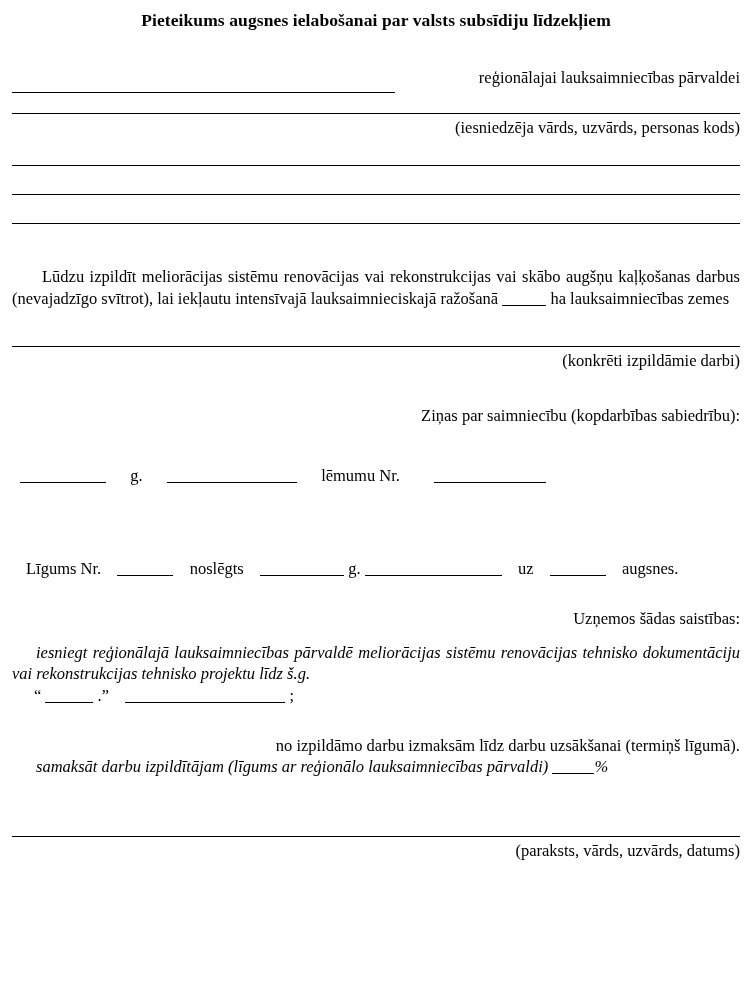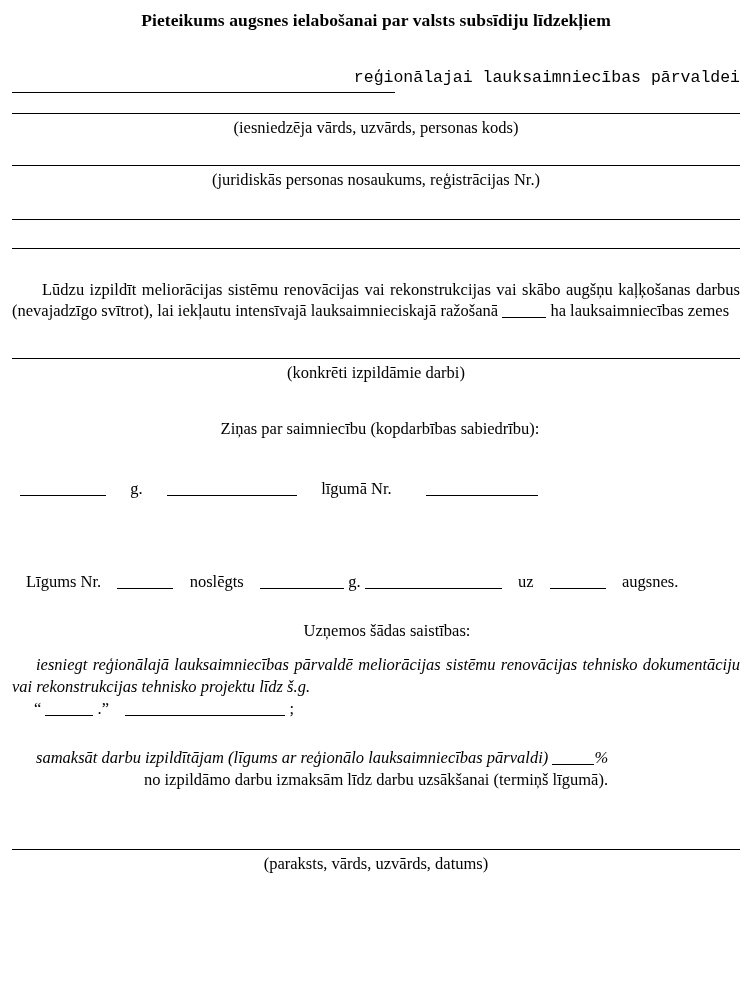--- a/index.html
+++ b/index.html
@@ -47,53 +47,53 @@
   }
   .rule-partial {
     border: 0;
     border-top: 1.6px solid #000;
     margin: 0;
     height: 0;
   }
 
   
   .caption {
-    text-align: center;
+    text-align: right;
     font-size: 16.5px;
     line-height: 1.25;
     padding-top: 4px;
   }
 
   
   .addressee {
     text-align: right;
     font-size: 16.5px;
     line-height: 1.3;
     padding-top: 18px;
     padding-bottom: 4px;
-    font-family: Liberation Mono, monospace;
   }
 
   
   .para {
     font-size: 16.5px;
     line-height: 1.32;
     text-align: justify;
     text-justify: inter-word;
     margin: 0;
   }
   .para.indent {
     text-indent: 30px;
+    margin-top: 12px;
   }
   .para.indent-sm {
     text-indent: 24px;
     font-style: italic;
   }
   .para.plain {
-    text-align: center;
+    text-align: right;
   }
 
   
   .blank {
     display: inline-block;
     border-bottom: 1.5px solid #000;
     height: 0.95em;
     vertical-align: -2px;
   }
   .b-ha      { width: 44px; }
@@ -154,21 +154,20 @@
     </div>
 
     <div class="gap-20"></div>
 
     <hr class="rule">
     <div class="caption">(iesniedzēja vārds, uzvārds, personas kods)</div>
 
     <div class="gap-26"></div>
 
     <hr class="rule">
-    <div class="caption">(juridiskās personas nosaukums, reģistrācijas Nr.)</div>
 
     <div class="gap-28"></div>
 
     <hr class="rule">
 
     <div class="gap-28"></div>
 
     <hr class="rule">
 
     <div class="gap-30"></div>
@@ -193,21 +192,21 @@
 
     <div class="gap-30"></div>
 
     <div class="row pad-l-8">
       <span class="blank b-year"></span>
       <span class="sp-m"></span>
       <span>g.</span>
       <span class="sp-m"></span>
       <span class="blank b-lemums1"></span>
       <span class="sp-m"></span>
-      <span>līgumā Nr.</span>
+      <span>lēmumu Nr.</span>
       <span class="sp-l"></span>
       <span class="blank b-lemums2"></span>
     </div>
 
     <div class="gap-36"></div>
 
 
     <div class="gap-36"></div>
 
     <div class="row pad-l-14">
@@ -244,25 +243,25 @@
       <span class="sp-s"></span>
       <span class="blank b-month"></span>
       <span>;</span>
     </div>
 
     <div class="gap-14"></div>
 
 
     <div class="gap-14"></div>
 
+    <div class="para plain">no izpildāmo darbu izmaksām līdz darbu uzsākšanai (termiņš līgumā).</div>
     <div class="para indent-sm">
       <span>samaksāt darbu izpildītājam (līgums ar reģionālo lauksaimniecības pārvaldi)</span>
       <span class="blank b-pct"></span><span>%</span>
     </div>
-    <div class="para plain">no izpildāmo darbu izmaksām līdz darbu uzsākšanai (termiņš līgumā).</div>
 
     <div class="gap-40"></div>
     <div class="gap-18"></div>
 
     <hr class="rule">
     <div class="caption">(paraksts, vārds, uzvārds, datums)</div>
 
   </div>
 </div>
 

